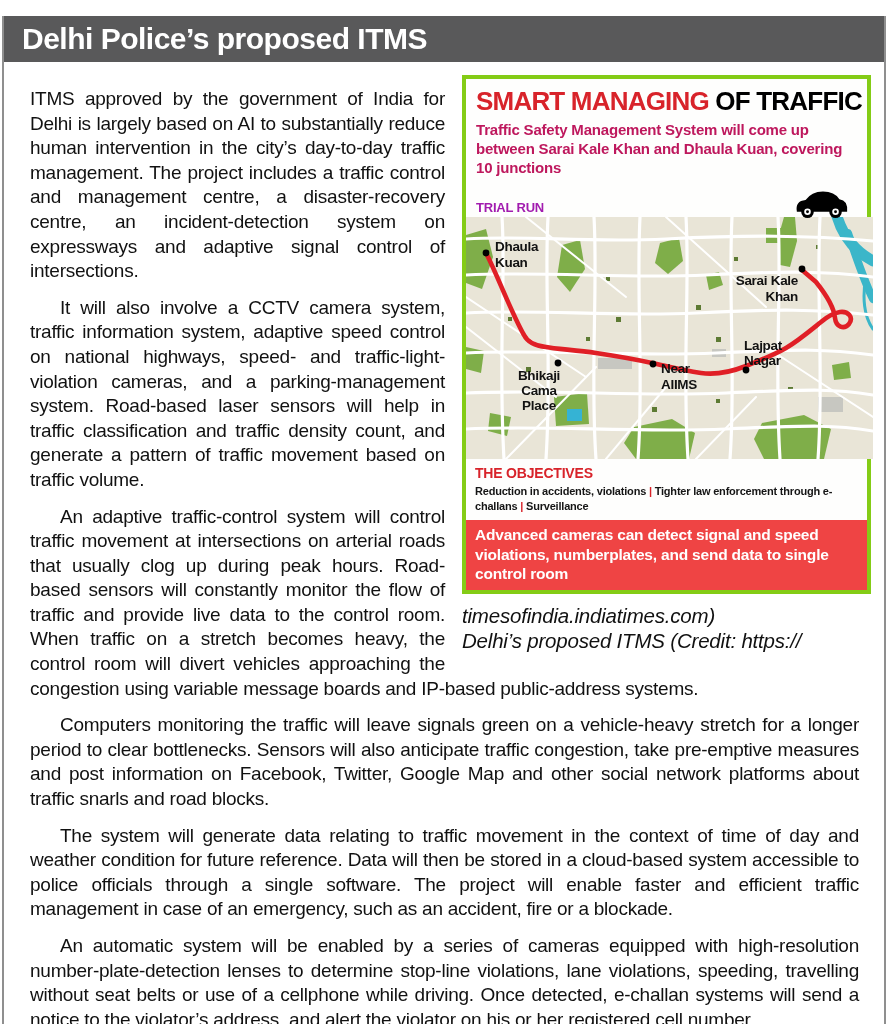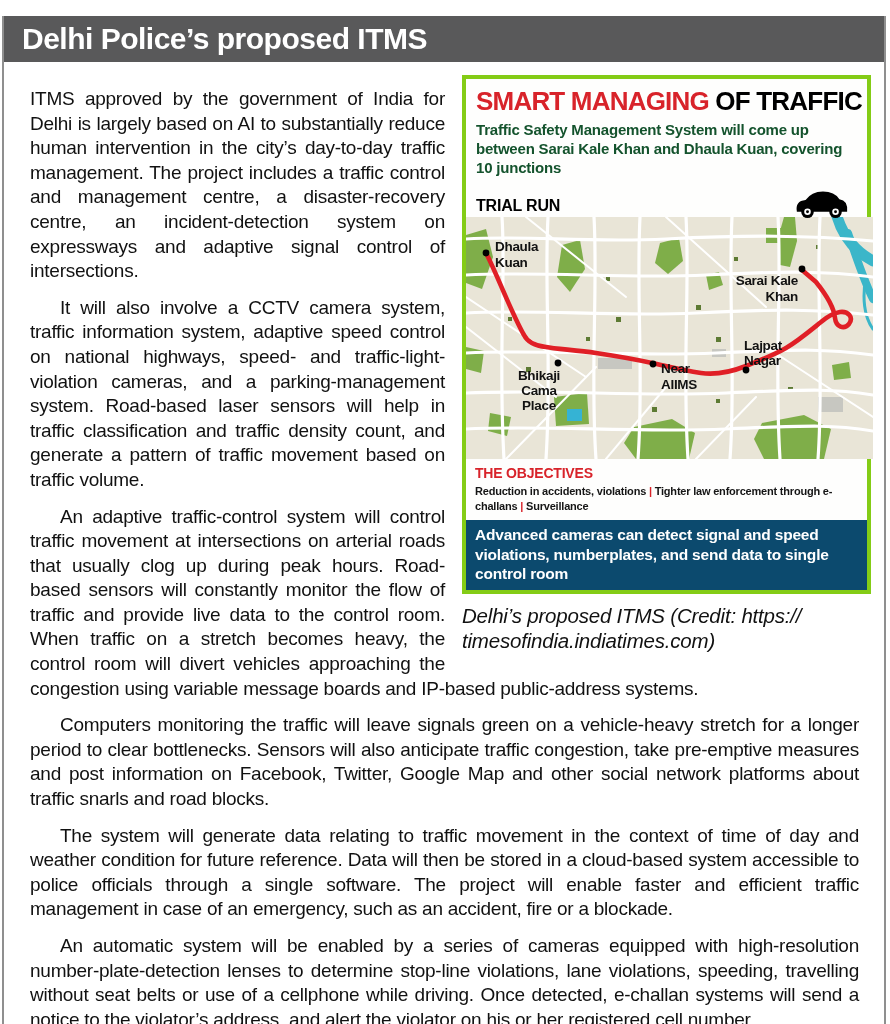--- a/index.html
+++ b/index.html
@@ -11,30 +11,30 @@
   .content:after{content:"";display:block;clear:both;}
   .article p{margin:12px;font-size:19px;line-height:1.295;text-align:justify;letter-spacing:-0.25px;color:#111;}
   .article p.indent{text-indent:30px;}
 
   
   .ig-wrap{float:right;width:409px;margin:0 0 8px 17px;}
   .igbox{border:4px solid #84cc16;background:#fefefdF;background:#fefefd;}
   .ig-head{padding:9px 10px 0 10px;}
   .ig-title{font-size:26px;font-weight:900;letter-spacing:-0.8px;line-height:1.05;white-space:nowrap;}
   .ig-title .red{color:#d8232a;}
-  .ig-sub{font-size:15px;font-weight:bold;line-height:1.27;margin-top:5px;color:#14532d;letter-spacing:-0.2px;}
+  .ig-sub{font-size:15px;font-weight:bold;line-height:1.27;margin-top:5px;color:#be185d;letter-spacing:-0.2px;}
   .trial-row{position:relative;height:30px;margin-top:10px;}
-  .trial-label{position:absolute;left:0;bottom:2px;font-size:16px;font-weight:900;letter-spacing:-0.2px;color:#000000;}
+  .trial-label{position:absolute;left:0;bottom:2px;font-size:13px;font-weight:900;letter-spacing:-0.2px;color:#a21caf;}
   .car{position:absolute;right:6px;bottom:-3px;z-index:2;}
   .mapsvg{display:block;}
   .objectives{padding:6px 9px 7px 9px;}
   .obj-head{color:#d8232a;font-weight:900;font-size:14px;letter-spacing:-0.2px;}
   .obj-text{font-size:11px;font-weight:bold;line-height:1.3;margin-top:3px;color:#151515;letter-spacing:-0.2px;}
   .obj-text .sep{color:#d8232a;font-weight:900;}
-  .banner{background:#0c4a6e;color:#fff;font-weight:bold;font-size:15.5px;line-height:1.27;padding:5px 9px 6px 9px;letter-spacing:-0.2px;}
+  .banner{background:#ef4444;color:#fff;font-weight:bold;font-size:15.5px;line-height:1.27;padding:5px 9px 6px 9px;letter-spacing:-0.2px;}
   .caption{margin-top:9px;font-style:italic;font-size:20.5px;line-height:1.22;color:#111;letter-spacing:-0.2px;}
   .caption span{display:block;}
 
   .maplabel{font-family:"Liberation Sans",sans-serif;font-weight:bold;font-size:13.5px;fill:#121212;letter-spacing:-0.3px;}
 </style>
 </head>
 <body>
 
 <div class="frame">
   <div class="titlebar">
@@ -166,22 +166,22 @@
         </svg>
 
         <div class="objectives">
           <div class="obj-head">THE OBJECTIVES</div>
           <div class="obj-text"><span>Reduction in accidents, violations</span><span class="sep"> | </span><span>Tighter law enforcement through e-challans</span><span class="sep"> | </span><span>Surveillance</span></div>
         </div>
         <div class="banner">Advanced cameras can detect signal and speed violations, numberplates, and send data to single control room</div>
       </div>
 
       <div class="caption">
+        <span>timesofindia.indiatimes.com)</span>
         <span>Delhi’s proposed ITMS (Credit: https://</span>
-        <span>timesofindia.indiatimes.com)</span>
       </div>
     </aside>
 
     <div class="article">
       <p>ITMS approved by the government of India for Delhi is largely based on AI to substantially reduce human intervention in the city’s day-to-day traffic management. The project includes a traffic control and management centre, a disaster-recovery centre, an incident-detection system on expressways and adaptive signal control of intersections.</p>
       <p class="indent">It will also involve a CCTV camera system, traffic information system, adaptive speed control on national highways, speed- and traffic-light-violation cameras, and a parking-management system. Road-based laser sensors will help in traffic classification and traffic density count, and generate a pattern of traffic movement based on traffic volume.</p>
       <p class="indent">An adaptive traffic-control system will control traffic movement at intersections on arterial roads that usually clog up during peak hours. Road-based sensors will constantly monitor the flow of traffic and provide live data to the control room. When traffic on a stretch becomes heavy, the control room will divert vehicles approaching the congestion using variable message boards and IP-based public-address systems.</p>
       <p class="indent">Computers monitoring the traffic will leave signals green on a vehicle-heavy stretch for a longer period to clear bottlenecks. Sensors will also anticipate traffic congestion, take pre-emptive measures and post information on Facebook, Twitter, Google Map and other social network platforms about traffic snarls and road blocks.</p>
       <p class="indent">The system will generate data relating to traffic movement in the context of time of day and weather condition for future reference. Data will then be stored in a cloud-based system accessible to police officials through a single software. The project will enable faster and efficient traffic management in case of an emergency, such as an accident, fire or a blockade.</p>
       <p class="indent">An automatic system will be enabled by a series of cameras equipped with high-resolution number-plate-detection lenses to determine stop-line violations, lane violations, speeding, travelling without seat belts or use of a cellphone while driving. Once detected, e-challan systems will send a notice to the violator’s address, and alert the violator on his or her registered cell number.</p>

